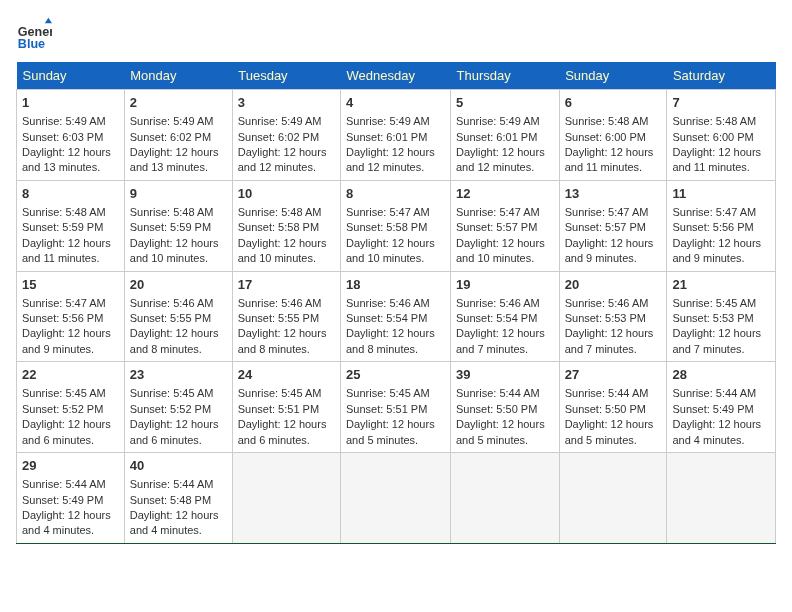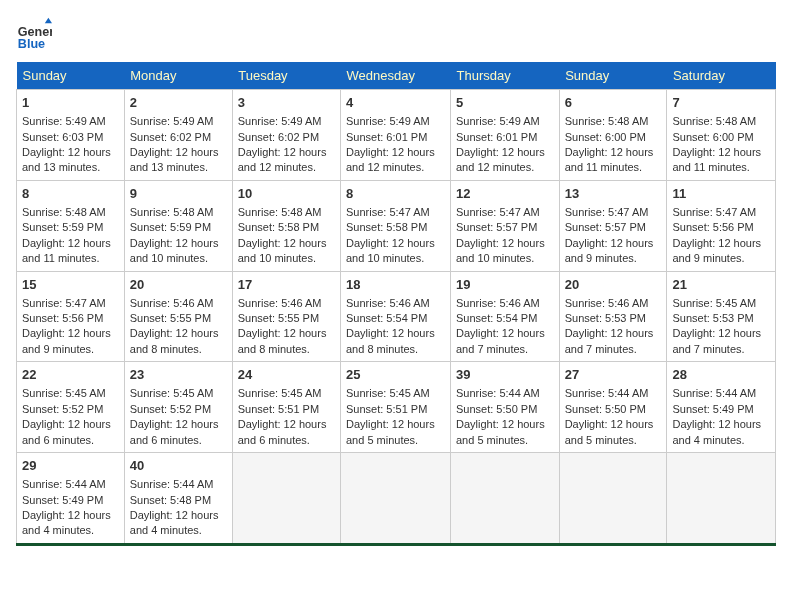--- a/index.html
+++ b/index.html
@@ -59,21 +59,21 @@
       color: #333;
       line-height: 1.4;
     }
     tbody tr td .day-num {
       font-size: 13px;
       font-weight: bold;
       display: block;
       margin-bottom: 2px;
     }
     tbody tr:last-child td {
-      border-bottom: 3px solid #14532d;
+      border-bottom: 1px solid #14532d;
     }
     tbody tr td.empty {
       background: #f5f5f5;
     }
   </style>
 </head>
 <body>
 
 <div class="header">
   <div class="logo">

